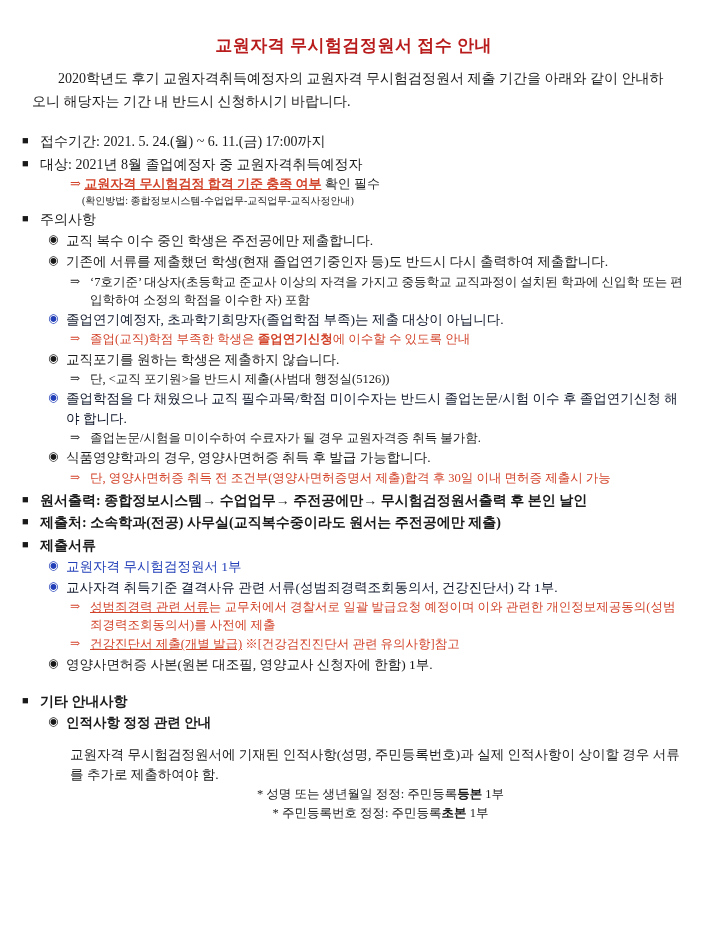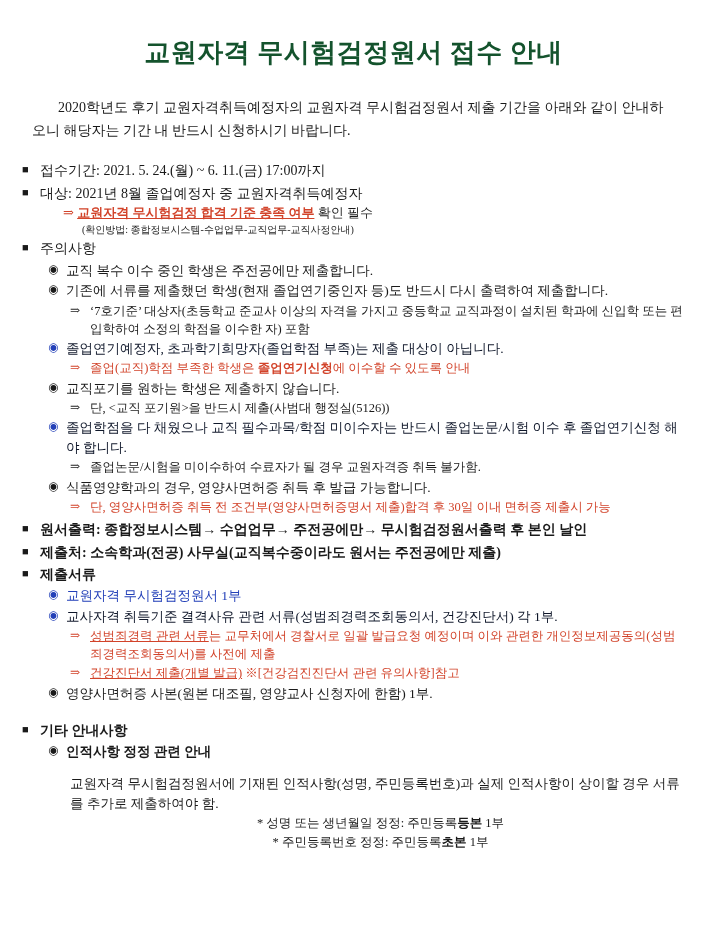--- a/index.html
+++ b/index.html
@@ -18,25 +18,25 @@
   }
   .page {
     width: 709px;
     height: 927px;
     position: relative;
     box-sizing: border-box;
     padding: 26px 24px 10px 22px;
   }
   .doc-title {
     text-align: center;
-    font-size: 26px;
+    font-size: 17px;
     font-weight: bold;
-    color: #14532d;
+    color: #b91c1c;
     letter-spacing: 0.5px;
-    margin: 8px 0 24px 0;
+    margin: 8px 0 8px 0;
   }
   .intro {
     font-size: 14px;
     line-height: 1.7;
     margin: 0 8px 18px 10px;
     text-indent: 0;
   }
   .intro .ind { display:inline-block; width: 26px; }
 
   ul.lv1 { list-style: none; margin: 0; padding: 0; }
@@ -76,21 +76,21 @@
     left: 0; top: 0;
     font-size: 12px;
   }
   .lv4 { list-style:none; margin:0 0 0 10px; padding:0; }
   li.b4 {
     position: relative;
     padding-left: 0;
     margin: 1px 0;
     font-size: 12.5px;
   }
-  .sub-note { margin-left: 23px; font-size: 13px; }
+  .sub-note { margin-left: 30px; font-size: 13px; }
 
   .red { color: #d2432a; }
   .redb { color: #d2432a; font-weight: bold; }
   .blue { color: #2340b8; }
   .blueu { color: #0f172a; }
   .bold { font-weight: bold; }
   .u { text-decoration: underline; }
   .small { font-size: 10px; }
   .gap-l { height: 16px; }
 </style>

